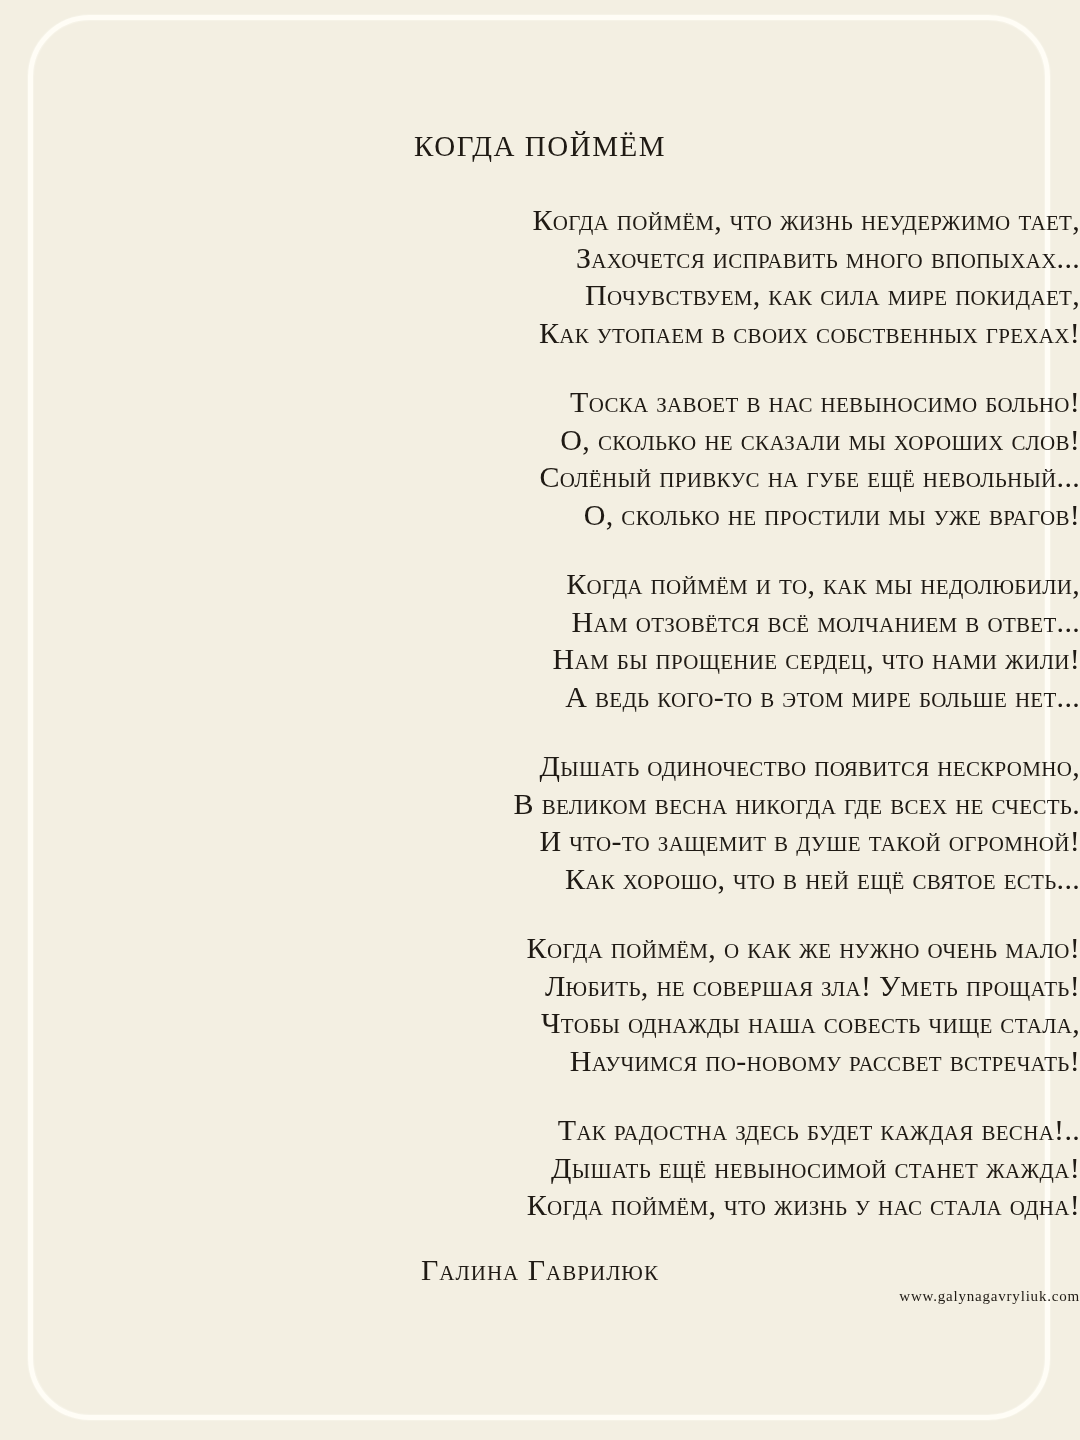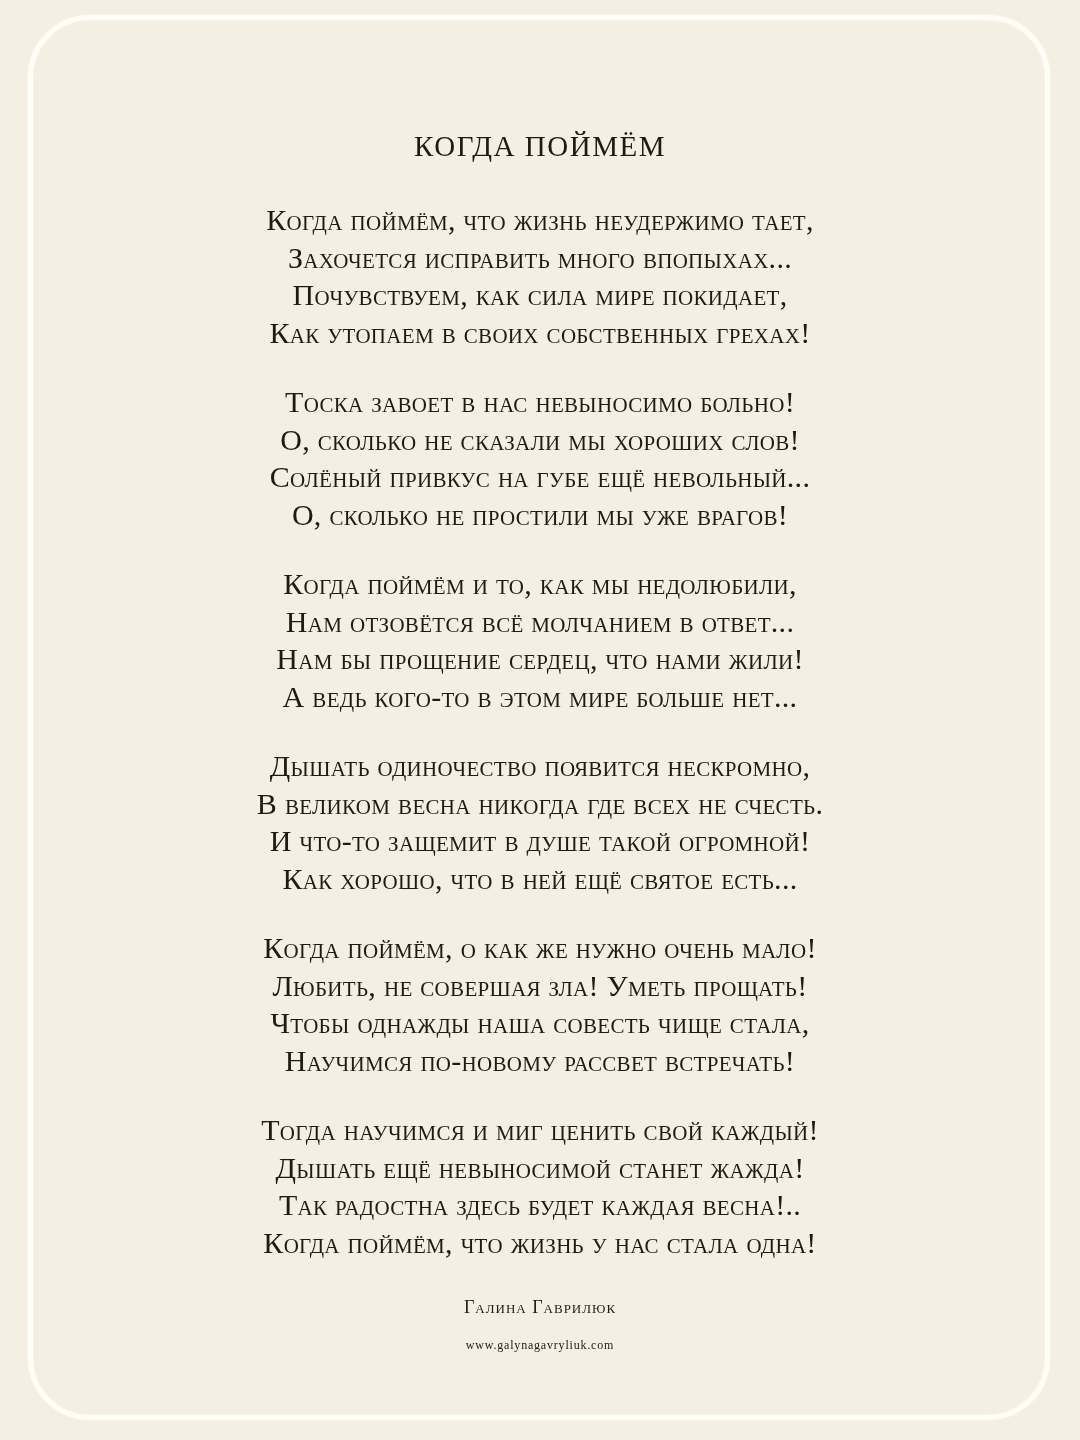--- a/index.html
+++ b/index.html
@@ -34,41 +34,43 @@
   }
   .poem-title{
     font-size:29px;
     line-height:36px;
     letter-spacing:1.5px;
     font-weight:400;
     margin:0 0 37px 0;
   }
   .stanza{
     margin:0 0 32px 0;
+    text-align:right;
   }
   .poem-line{
     margin:0;
     font-size:30px;
     line-height:37.5px;
     letter-spacing:0.3px;
     font-variant:small-caps;
   }
   .author{
     margin:30px 0 0 0;
-    font-size:18px;
+    font-size:30px;
     line-height:28px;
     letter-spacing:1px;
     font-variant:small-caps;
     font-weight:400;
   }
   .website{
-    margin:14px 0 0 0;
-    font-size:12px;
+    margin:2px 0 0 0;
+    font-size:15px;
     line-height:20px;
     letter-spacing:0.8px;
+    text-align:right;
   }
 </style>
 </head>
 <body>
 
 <div class="frame"></div>
 
 <div class="content">
 
   <h1 class="poem-title">КОГДА ПОЙМЁМ</h1>
@@ -102,22 +104,21 @@
   </div>
 
   <div class="stanza">
     <p class="poem-line">Когда поймём, о как же нужно очень мало!</p>
     <p class="poem-line">Любить, не совершая зла! Уметь прощать!</p>
     <p class="poem-line">Чтобы однажды наша совесть чище стала,</p>
     <p class="poem-line">Научимся по-новому рассвет встречать!</p>
   </div>
 
   <div class="stanza">
-    <p class="poem-line">Тогда научимся и миг ценить свой каждый!</p>
+    <p class="poem-line">Так радостна здесь будет каждая весна!..</p>
     <p class="poem-line">Дышать ещё невыносимой станет жажда!</p>
-    <p class="poem-line">Так радостна здесь будет каждая весна!..</p>
     <p class="poem-line">Когда поймём, что жизнь у нас стала одна!</p>
   </div>
 
   <p class="author">Галина Гаврилюк</p>
   <p class="website">www.galynagavryliuk.com</p>
 
 </div>
 
 </body></html>

